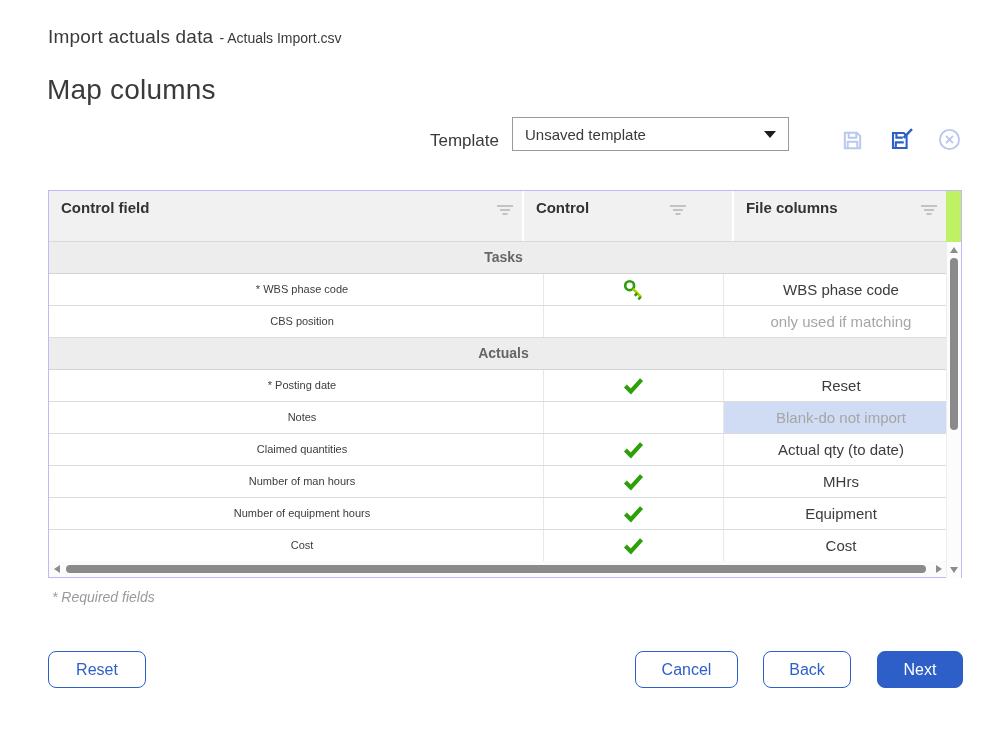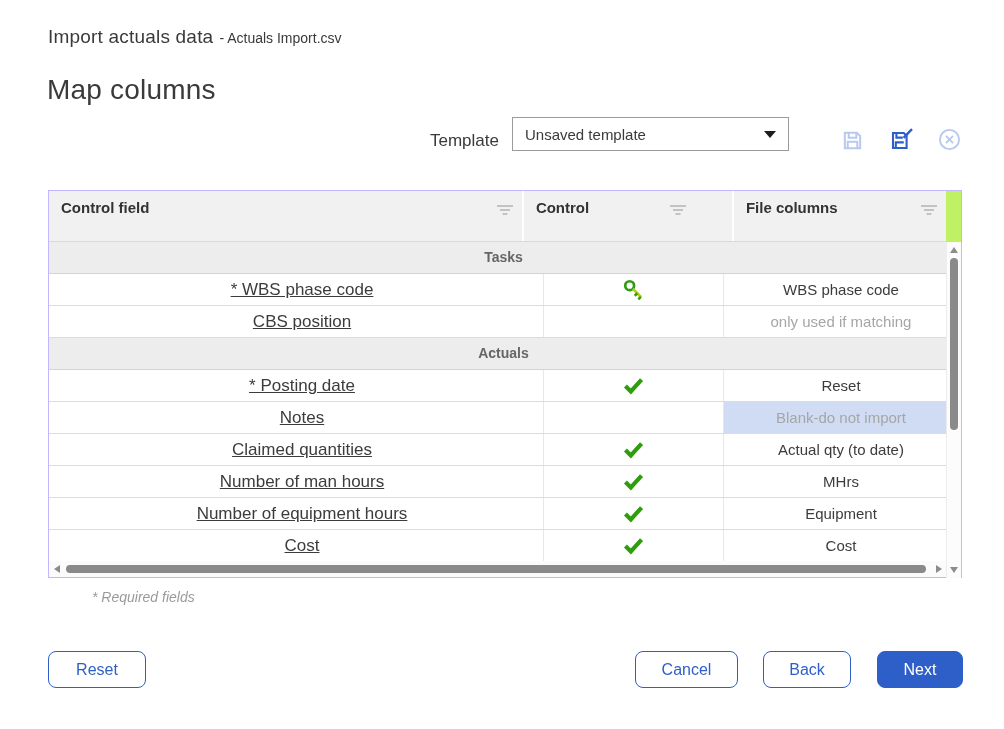--- a/index.html
+++ b/index.html
@@ -35,38 +35,38 @@
   .th.c1 { width:494px; }
   .th.c2 { width:180px; border-left:2px solid #fff; }
   .th.c3 { width:223px; border-left:2px solid #fff;margin-left:37px; }
   .filter { position:absolute; right:9px; top:11px; }
 
   .tbody { width:897px;text-align:center; }
   .row { width:897px; height:32px; border-bottom:1px solid #dcdcdc; }
   .row.group { background:#ededed; line-height:31px; padding-left:12px; font-size:14px; font-weight:bold; color:#666; border-bottom:1px solid #d4d4d4; }
   .row.field { display:flex; background:#fff; }
   .cell { height:31px; }
-  .cc { width:494px; padding-left:12px; line-height:31px; font-size:17px; color:#3c3c3c;text-decoration:underline; }
+  .cc { width:494px; padding-left:12px; line-height:31px; font-size:11px; color:#3c3c3c; }
   .mc { width:180px; border-left:1px solid #e8e8e8; display:flex; align-items:center; justify-content:center; }
   .fc { width:223px; border-left:1px solid #e8e8e8; padding-left:12px; line-height:31px; font-size:15px; color:#3c3c3c; }
   .fc.muted span { color:#a6a6a6; }
   .fc.selected { background:#cfdcf3; }
 
   
   .vscroll { position:absolute; right:0; top:51px; width:15px; height:336px; background:#fcfcfc; border-left:1px solid #ededed; }
   .vthumb { position:absolute; left:3px; top:16px; width:8px; height:172px; background:#8a8a8a; border-radius:4px; }
   .arr-up    { position:absolute; left:3px; top:5px;  width:0; height:0; border-left:4.5px solid transparent; border-right:4.5px solid transparent; border-bottom:6px solid #8c8c8c; }
   .arr-down  { position:absolute; left:3px; bottom:5px; width:0; height:0; border-left:4.5px solid transparent; border-right:4.5px solid transparent; border-top:6px solid #8c8c8c; }
   .hscroll { position:absolute; left:0; bottom:0; width:897px; height:16px; background:#fbfbfb; }
   .hthumb { position:absolute; left:17px; top:4px; width:860px; height:8px; background:#8a8a8a; border-radius:4px; }
   .arr-left  { position:absolute; left:5px; top:4px; width:0; height:0; border-top:4.5px solid transparent; border-bottom:4.5px solid transparent; border-right:6px solid #8c8c8c; }
   .arr-right { position:absolute; right:4px; top:4px; width:0; height:0; border-top:4.5px solid transparent; border-bottom:4.5px solid transparent; border-left:6px solid #8c8c8c; }
 
   
-  .footnote { position:absolute; left:52px; top:589px; font-size:14px; font-style:italic; color:#9a9a9a;margin-left:40px; }
+  .footnote { position:absolute; left:52px; top:589px; font-size:14px; font-style:italic; color:#9a9a9a; }
 
   
   .btn { position:absolute; top:651px; height:37px; border-radius:8px; font-family:"Liberation Sans",sans-serif; font-size:16px; cursor:pointer; }
   .btn.outline { background:#fff; border:1.5px solid #2e5fc9; color:#2e5fc9; }
   .btn.primary { background:#2e5fc9; border:1.5px solid #2e5fc9; color:#fff; }
   #btn-reset  { left:48px;  width:98px; }
   #btn-cancel { left:635px; width:103px; }
   #btn-back   { left:763px; width:88px; }
   #btn-next   { left:877px; width:86px; }
 </style>

